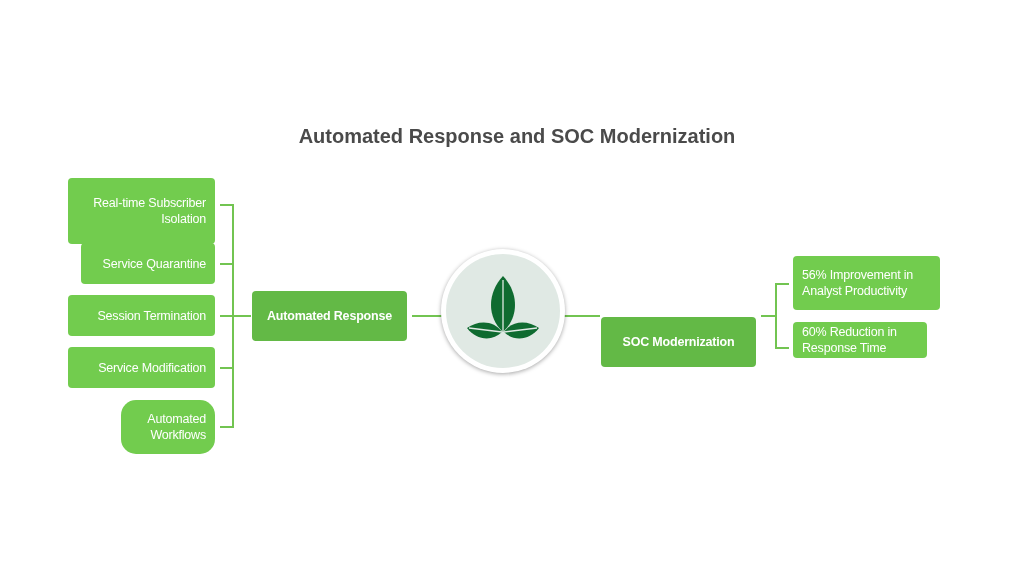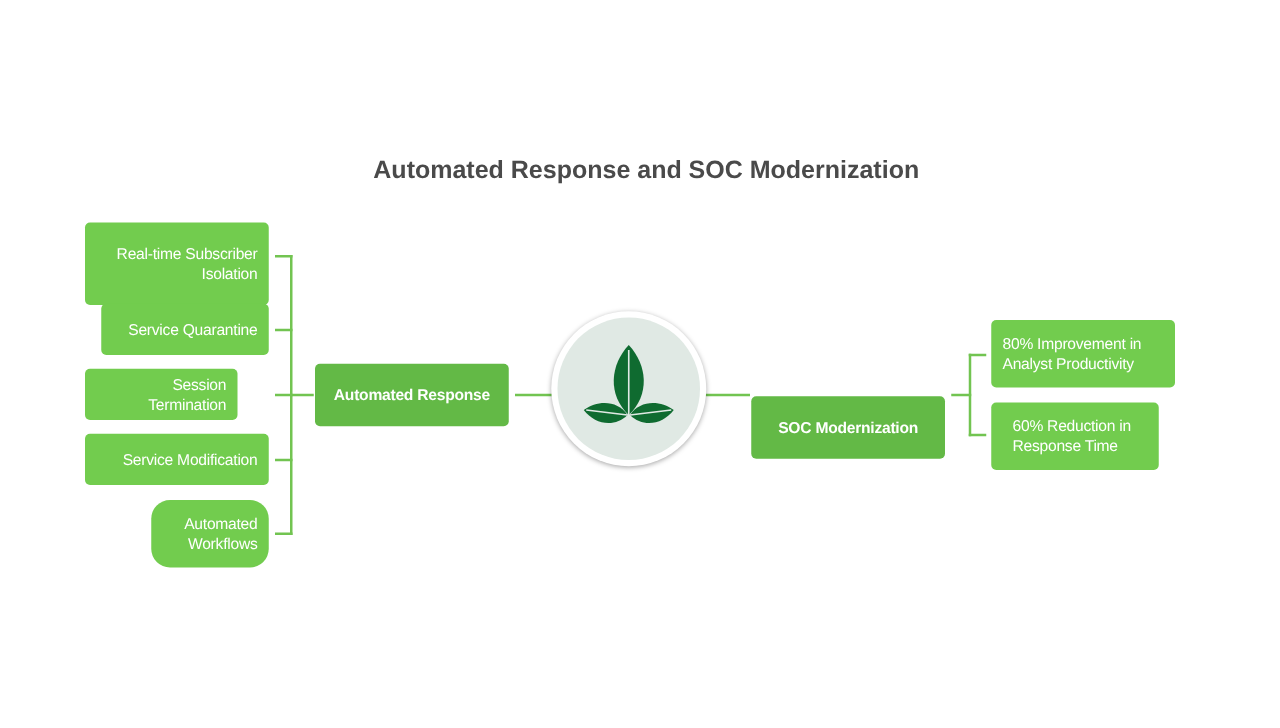--- a/index.html
+++ b/index.html
@@ -34,21 +34,21 @@
 <body>
 
 <div class="title">Automated Response and SOC Modernization</div>
 
 <div class="box left" style="left:68px; top:178px; width:147px; height:66px;">
   <span style="max-width:128px;">Real-time Subscriber Isolation</span>
 </div>
 <div class="box left" style="left:81px; top:243px; width:134px; height:41px;">
   <span>Service Quarantine</span>
 </div>
-<div class="box left" style="left:68px; top:295px; width:122px; height:41px;">
+<div class="box left" style="left:68px; top:295px; width:147px; height:41px;">
   <span>Session Termination</span>
 </div>
 <div class="box left" style="left:68px; top:347px; width:147px; height:41px;">
   <span>Service Modification</span>
 </div>
 <div class="box left" style="left:121px; top:400px; width:94px; height:54px;border-radius:15px;">
   <span style="max-width:76px;">Automated Workflows</span>
 </div>
 
 <div class="line" style="left:220px; top:204px; width:14px; height:2px;"></div>
@@ -85,17 +85,17 @@
 <div class="box hub" style="left:601px; top:291px; width:155px; height:50px;margin-top:26px;">
   <span>SOC Modernization</span>
 </div>
 
 <div class="line" style="left:761px; top:315px; width:16px; height:2px;"></div>
 <div class="line" style="left:775px; top:283px; width:2px; height:66px;"></div>
 <div class="line" style="left:775px; top:283px; width:14px; height:2px;"></div>
 <div class="line" style="left:775px; top:347px; width:14px; height:2px;"></div>
 
 <div class="box right" style="left:793px; top:256px; width:147px; height:54px;">
-  <span style="max-width:128px;">80% Improvement in Analyst Productivity</span>
+  <span style="max-width:128px;">56% Improvement in Analyst Productivity</span>
 </div>
-<div class="box right" style="left:793px; top:322px; width:134px; height:54px;justify-content:center;">
+<div class="box right" style="left:793px; top:322px; width:134px; height:36px;">
   <span style="max-width:100px;">60% Reduction in Response Time</span>
 </div>
 
 </body></html>

